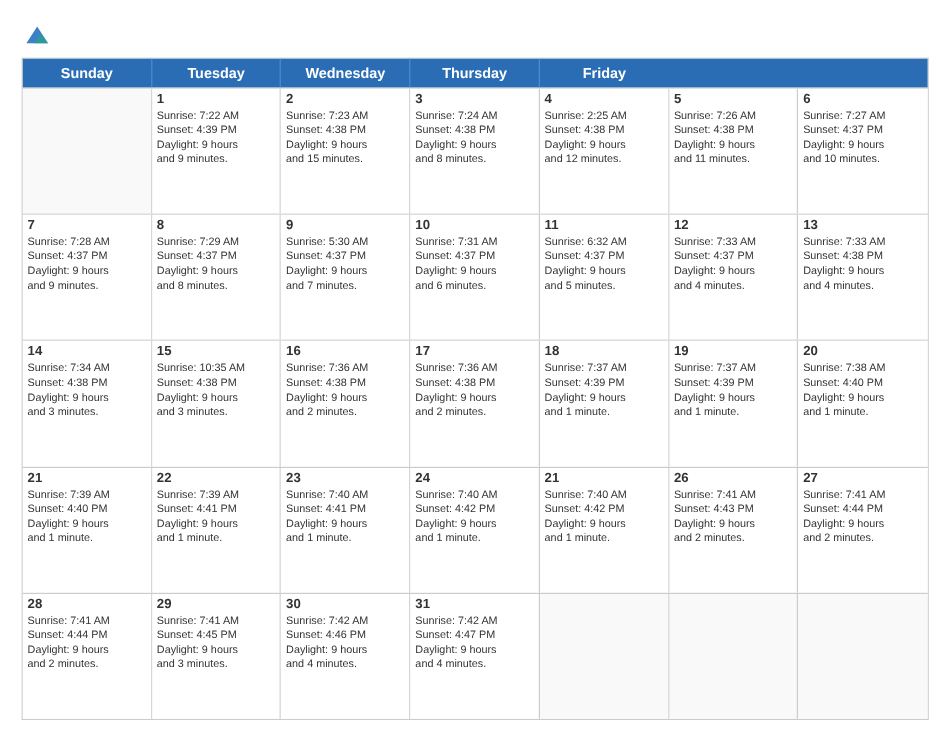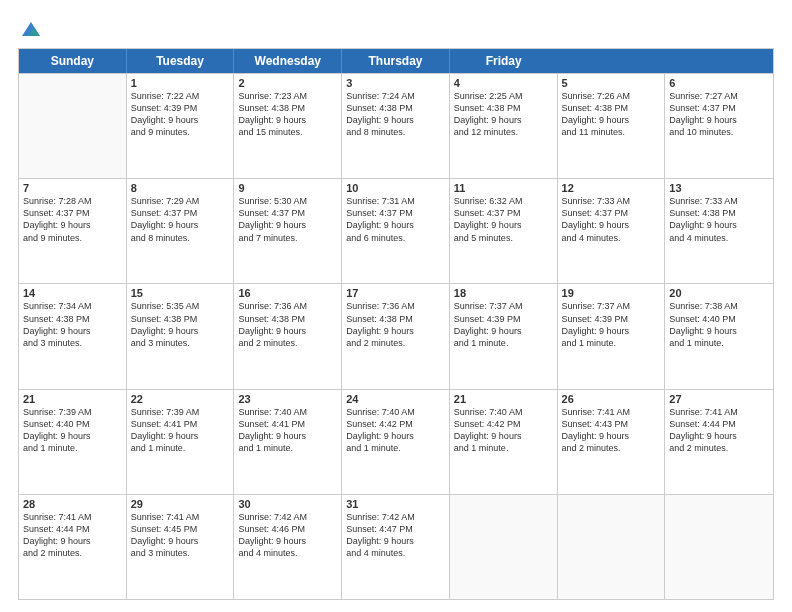--- a/index.html
+++ b/index.html
@@ -235,21 +235,21 @@
         <div class="cal-row">
           <div class="cal-cell">
             <span class="day-num">14</span>
             <div class="cell-text">Sunrise: 7:34 AM</div>
             <div class="cell-text">Sunset: 4:38 PM</div>
             <div class="cell-text">Daylight: 9 hours</div>
             <div class="cell-text">and 3 minutes.</div>
           </div>
           <div class="cal-cell">
             <span class="day-num">15</span>
-            <div class="cell-text">Sunrise: 5:35 AM</div>
+            <div class="cell-text">Sunrise: 10:35 AM</div>
             <div class="cell-text">Sunset: 4:38 PM</div>
             <div class="cell-text">Daylight: 9 hours</div>
             <div class="cell-text">and 3 minutes.</div>
           </div>
           <div class="cal-cell">
             <span class="day-num">16</span>
             <div class="cell-text">Sunrise: 7:36 AM</div>
             <div class="cell-text">Sunset: 4:38 PM</div>
             <div class="cell-text">Daylight: 9 hours</div>
             <div class="cell-text">and 2 minutes.</div>

